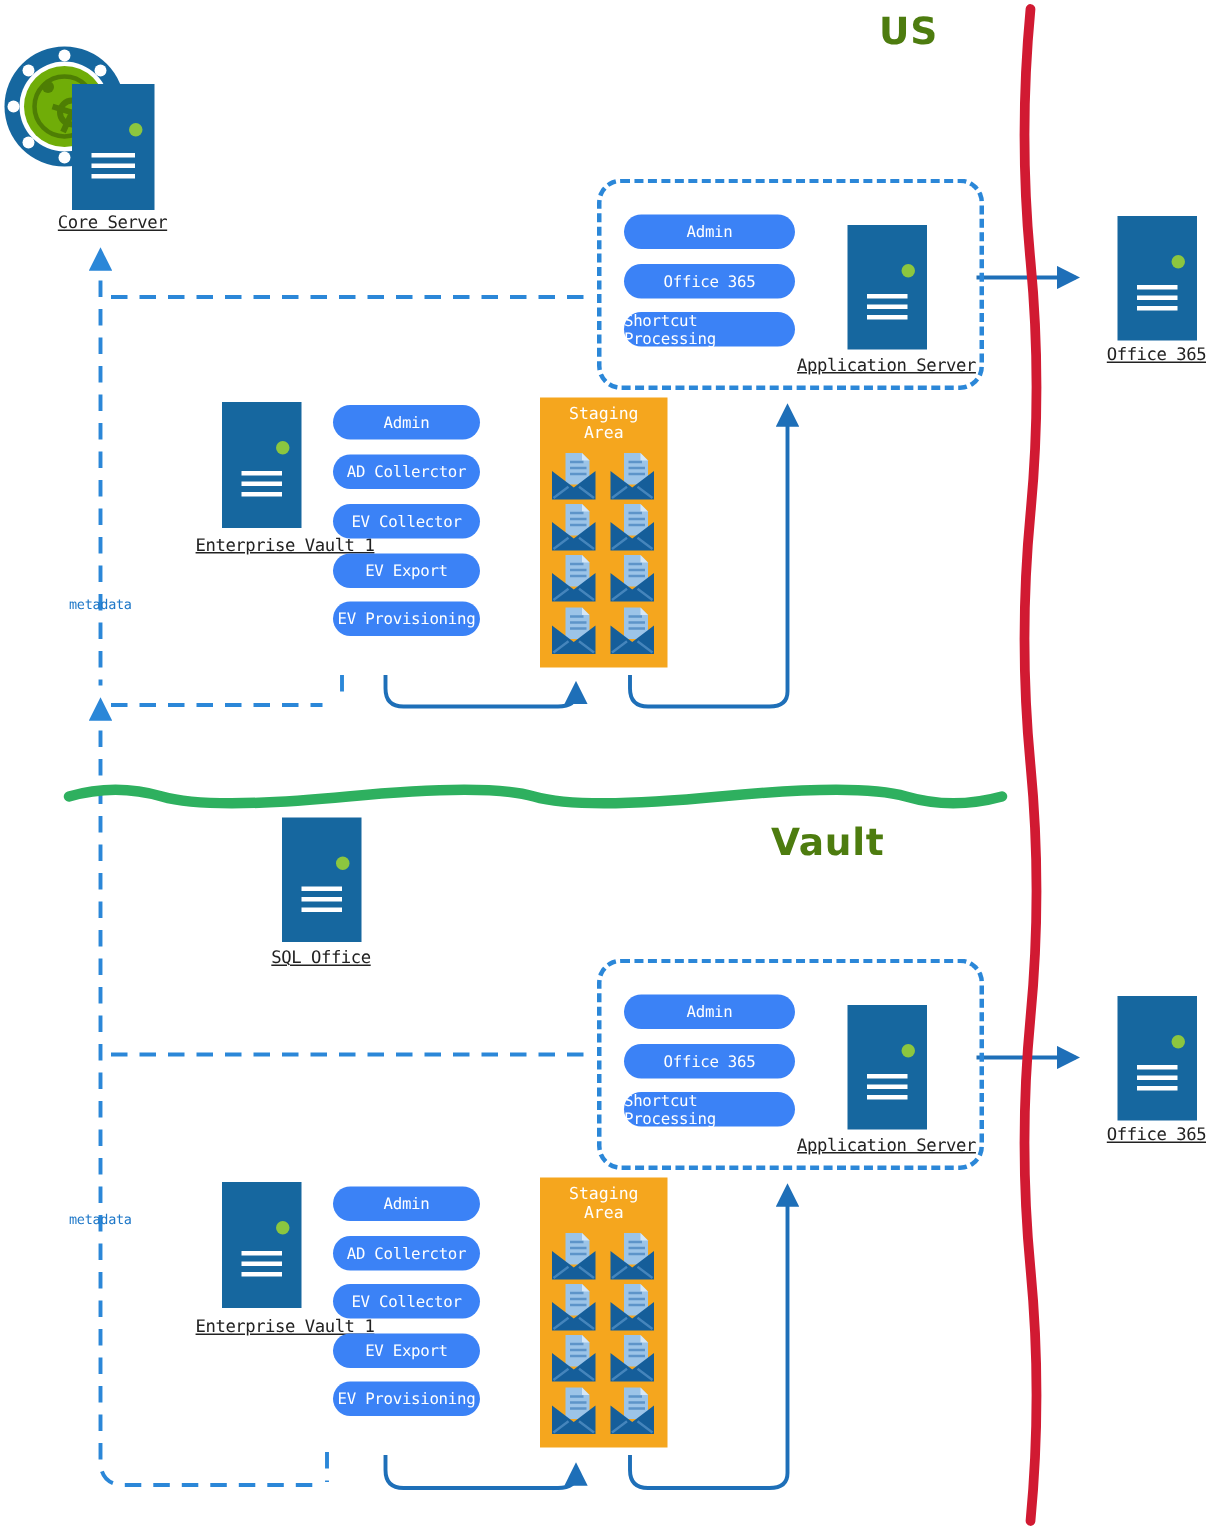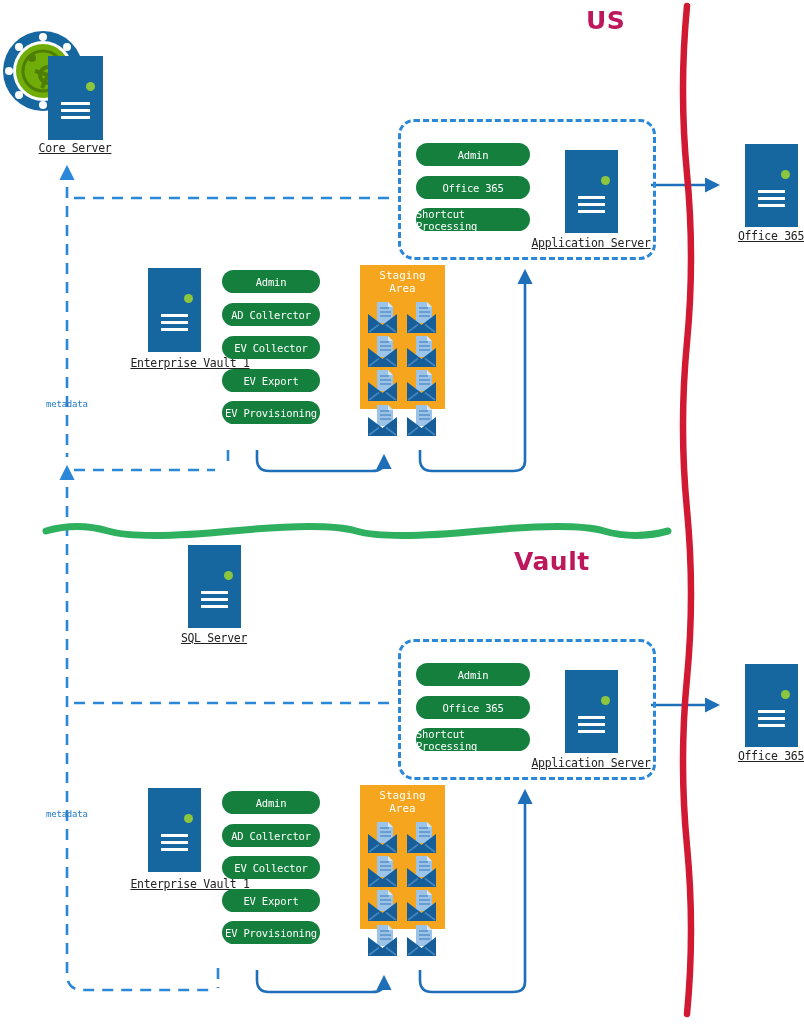--- a/index.html
+++ b/index.html
@@ -2,39 +2,39 @@
 <html><head>
 <meta charset="utf-8">
 <style>
   html,body{margin:0;padding:0;background:#fff;}
   #canvas{position:relative;width:804px;height:1024px;background:#fff;overflow:hidden;
           font-family:"DejaVu Sans Mono", monospace;}
   svg{display:block;}
   #wires{position:absolute;left:0;top:0;z-index:1;}
 
   .heading{position:absolute;z-index:6;font-family:"DejaVu Sans",sans-serif;
-           font-weight:700;color:#be185d;font-size:25px;letter-spacing:0.5px;}
+           font-weight:700;color:#4d7c0f;font-size:25px;letter-spacing:0.5px;}
 
   .tower{position:absolute;z-index:4;width:53px;height:83px;background:#16679F;}
   .tower .dot{position:absolute;right:8px;top:26px;width:9px;height:9px;border-radius:50%;background:#8CC63F;}
   .tower .l{display:block;height:3px;background:#fff;margin:0 13px 4px;}
   .tower .l1{margin-top:46px;}
 
   .srv-label{position:absolute;z-index:5;transform:translateX(-50%);white-space:nowrap;
              font-size:11.5px;color:#222;letter-spacing:-0.3px;text-decoration:underline;}
 
-  .pill{position:absolute;z-index:5;height:23px;border-radius:12px;background:#15803d;
+  .pill{position:absolute;z-index:5;height:23px;border-radius:12px;background:#3b82f6;
         color:#fff;font-size:10.5px;display:flex;align-items:center;justify-content:center;
         letter-spacing:-0.2px;}
   .pill-ev{left:222px;width:98px;}
   .pill-app{left:416px;width:114px;}
 
   .appbox{position:absolute;z-index:2;width:252px;height:135px;border:3px dashed #2B87D8;border-radius:16px;}
 
-  .staging{position:absolute;z-index:3;left:360px;width:85px;height:144px;background:#F5A61E;}
+  .staging{position:absolute;z-index:3;left:360px;width:85px;height:180px;background:#F5A61E;}
   .staging-label{width:62px;margin:4px auto 0;text-align:center;color:#fff;font-size:11px;line-height:13px;}
   .env{position:absolute;width:33px;height:33px;}
   .env.c1{left:6px;}  .env.c2{left:45px;}
   .env.r1{top:36px;} .env.r2{top:70px;} .env.r3{top:104px;} .env.r4{top:139px;}
 
   .vault-icon{position:absolute;z-index:3;}
   .meta{position:absolute;z-index:5;color:#1F78C8;font-size:9px;letter-spacing:-0.2px;}
 </style>
 </head>
 <body>
@@ -174,21 +174,21 @@
       <span class="l"></span>
   </div>
   <div class="srv-label" style="left:771px;top:229px;">Office 365</div>
 
   <div class="tower" style="left:188px;top:545px;">
     <span class="dot"></span>
     <span class="l l1"></span>
       <span class="l"></span>
       <span class="l"></span>
   </div>
-  <div class="srv-label" style="left:214px;top:631px;">SQL Server</div>
+  <div class="srv-label" style="left:214px;top:631px;">SQL Office</div>
   <div class="meta" style="left:46px;top:809px;">metadata</div>
 
   <div class="tower" style="left:148px;top:788px;height:84px;">
     <span class="dot"></span>
     <span class="l l1"></span>
       <span class="l"></span>
       <span class="l"></span>
   </div>
   <div class="srv-label" style="left:190px;top:877px;">Enterprise Vault 1</div>
   <div class="pill pill-ev" style="top:791px;">Admin</div>

